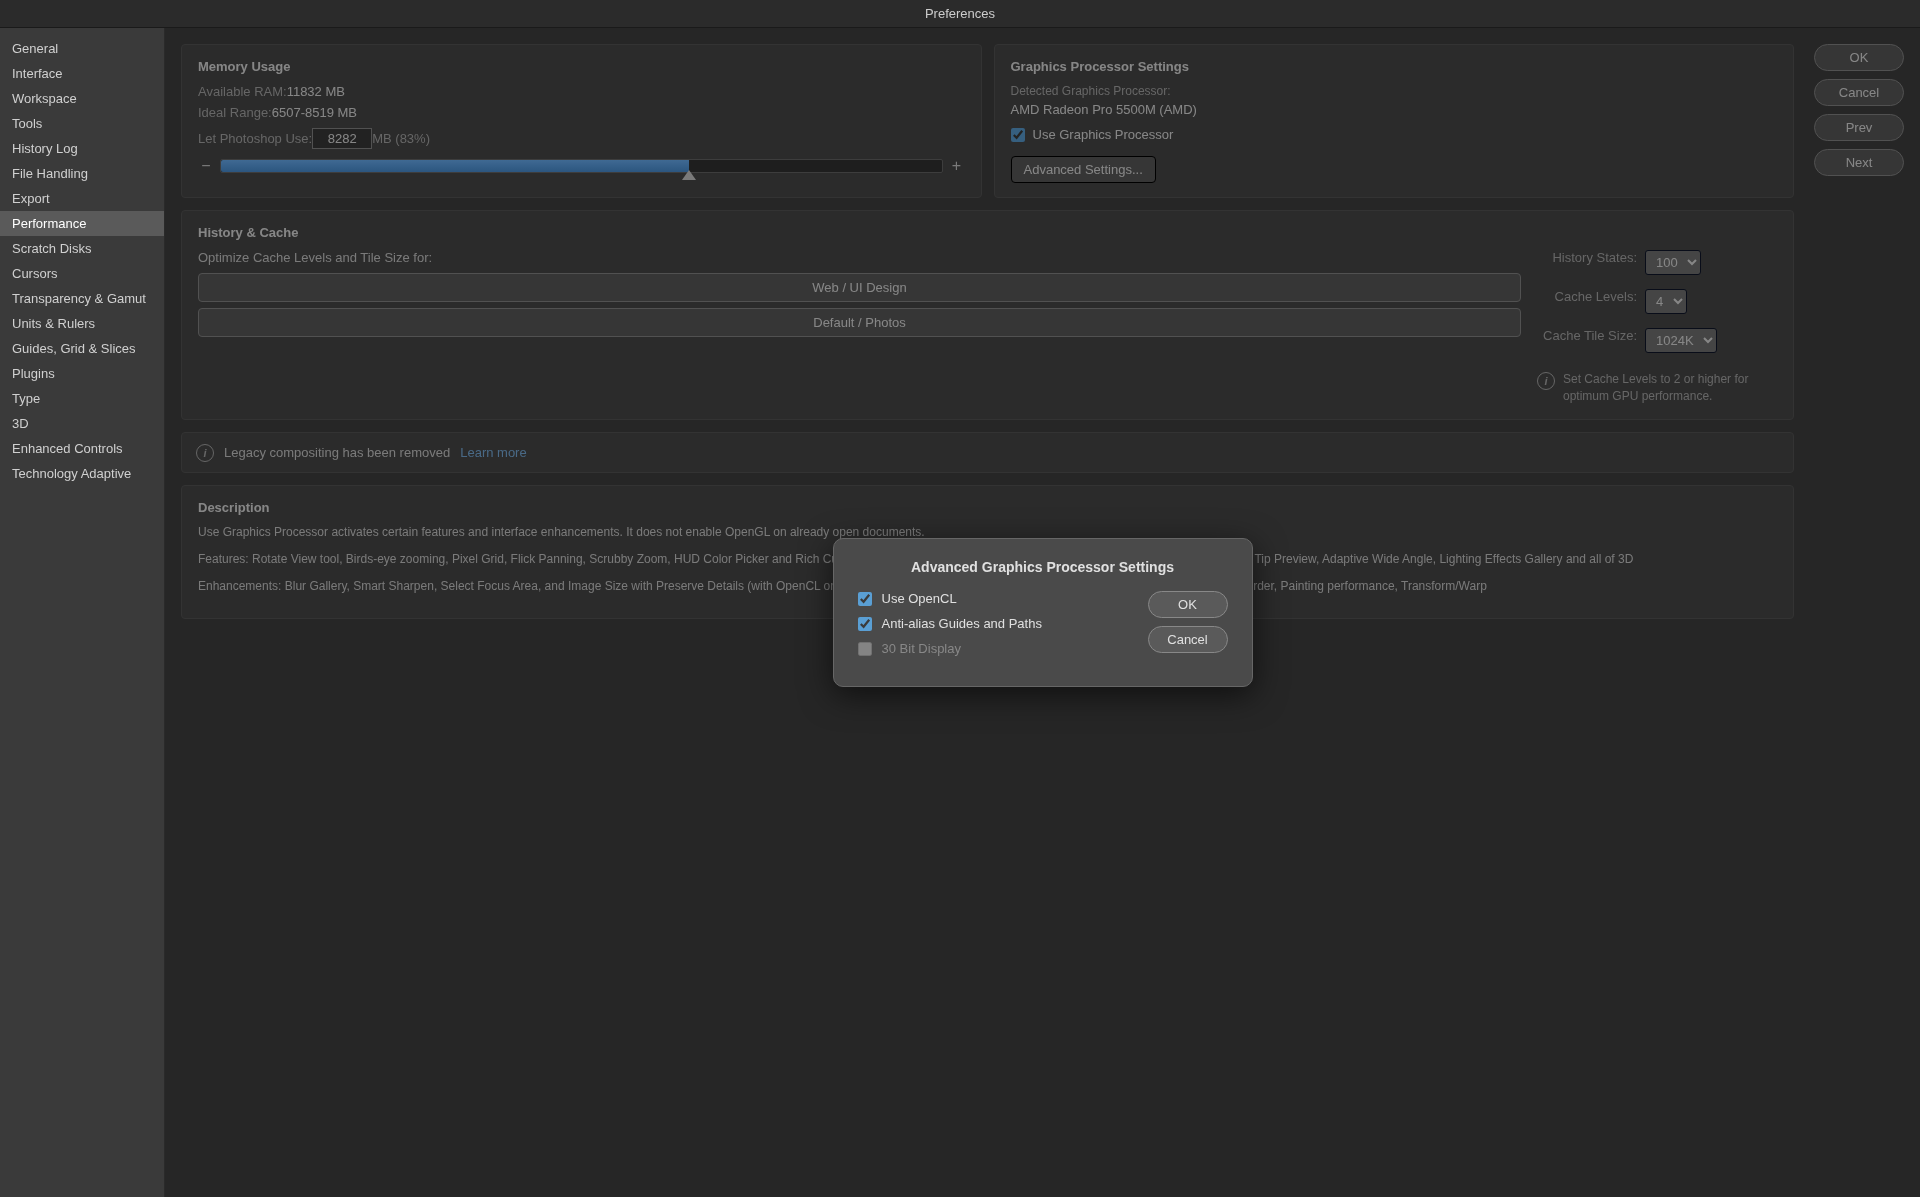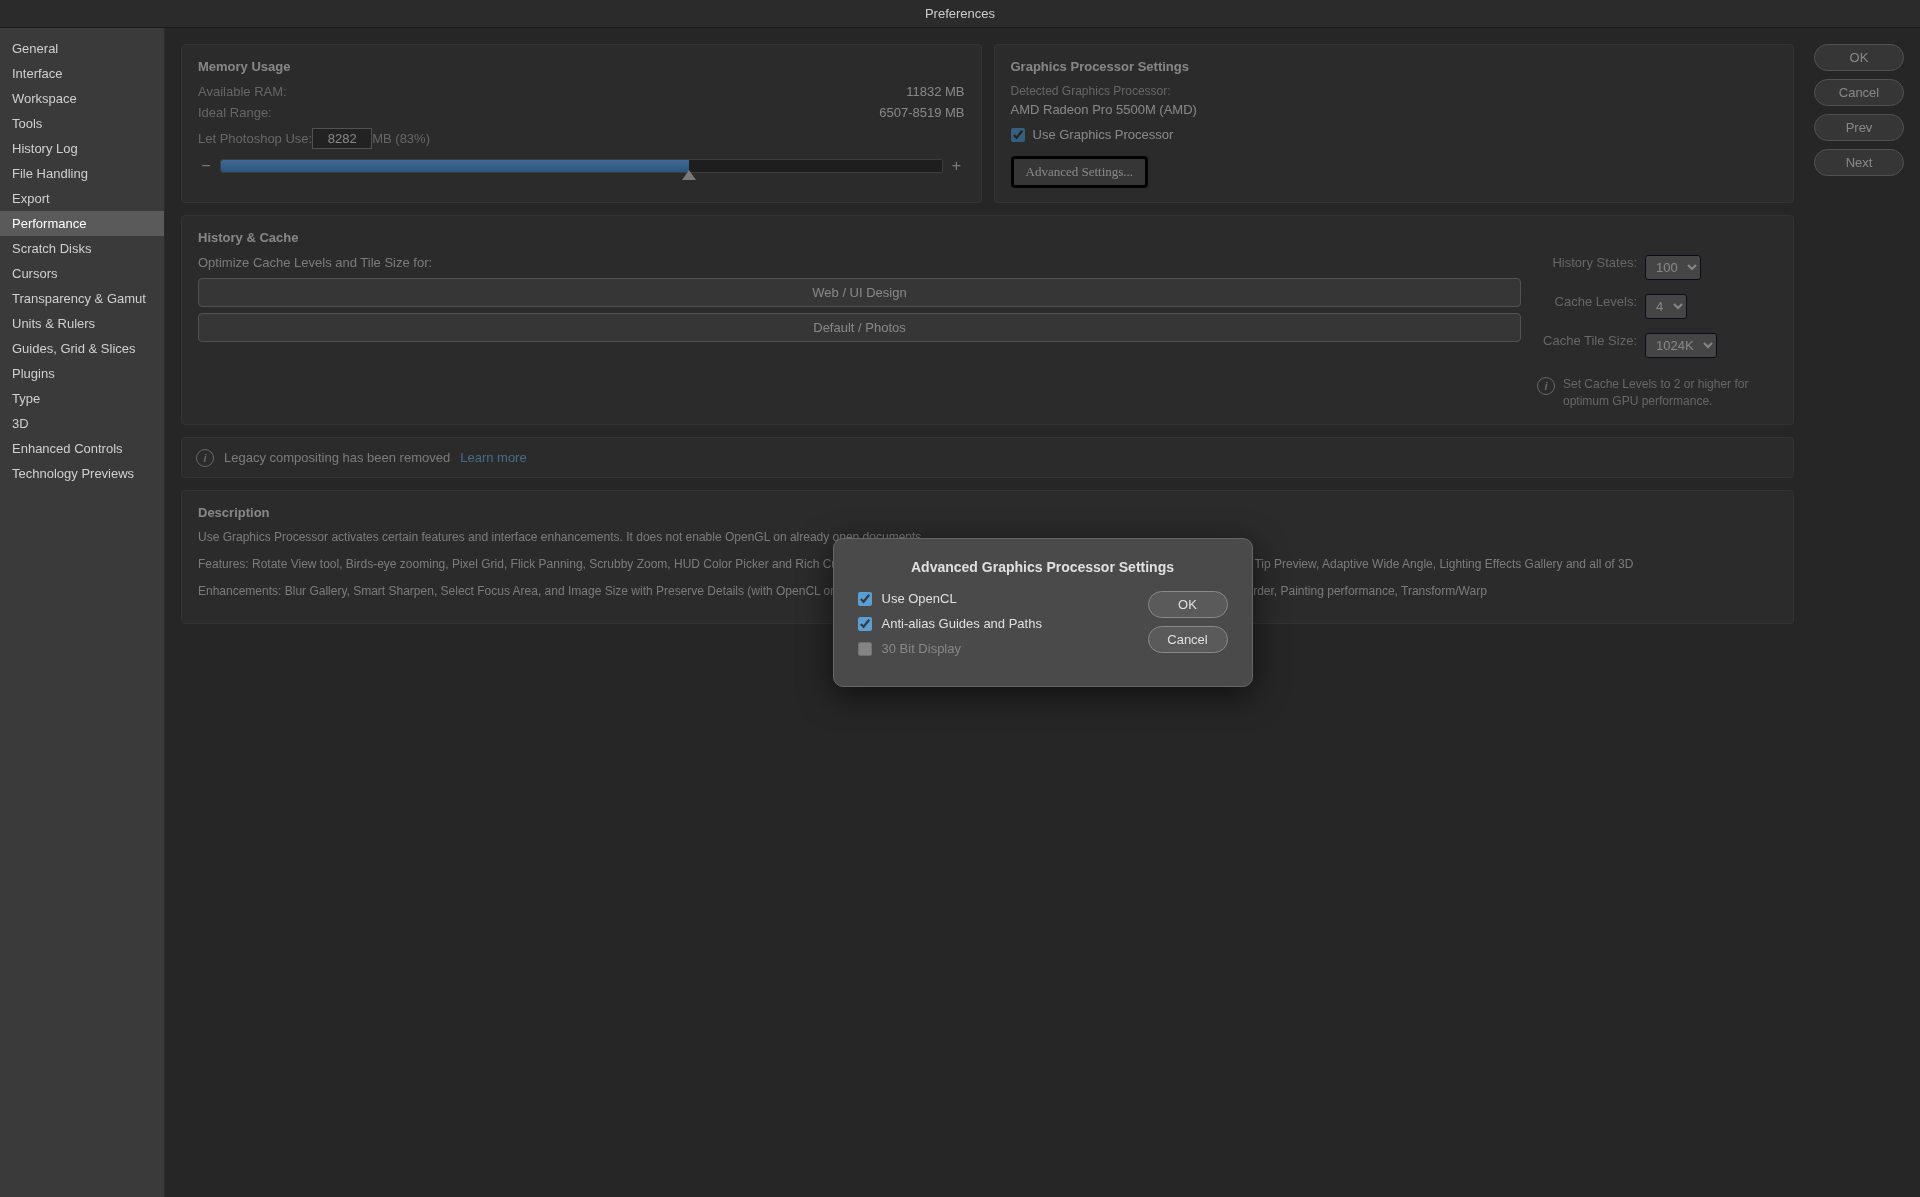--- a/index.html
+++ b/index.html
@@ -99,21 +99,20 @@
     }
     .gpu-section {
       flex: 1;
       background: #484848;
       border: 1px solid #555;
       border-radius: 4px;
       padding: 14px 16px;
     }
     .info-row {
       display: flex;
-      justify-content: space-between;
       margin-bottom: 6px;
       font-size: 13px;
       color: #ccc;
     }
     .info-label { color: #aaa; }
     .info-value { color: #e0e0e0; font-weight: 500; }
     .let-photoshop-row {
       display: flex;
       align-items: center;
       gap: 0;
@@ -179,28 +178,27 @@
     }
     .checkbox-row input[type=checkbox] {
       width: 14px;
       height: 14px;
       cursor: pointer;
       accent-color: #5a9fd4;
     }
     .checkbox-row label { font-size: 13px; color: #e0e0e0; cursor: pointer; }
     .btn-advanced {
       background: #5a5a5a;
-      border: 3px solid #000000;
+      border: 1px solid #000000;
       border-radius: 4px;
       color: #e0e0e0;
       padding: 5px 12px;
       font-size: 13px;
       cursor: pointer;
       margin-top: 6px;
-      font-family: Liberation Serif, serif;
     }
     
     .history-cache-section {
       background: #484848;
       border: 1px solid #555;
       border-radius: 4px;
       padding: 14px 16px;
       margin-bottom: 12px;
     }
     .history-cache-inner {
@@ -371,21 +369,21 @@
       <div class="sidebar-item active">Performance</div>
       <div class="sidebar-item">Scratch Disks</div>
       <div class="sidebar-item">Cursors</div>
       <div class="sidebar-item">Transparency &amp; Gamut</div>
       <div class="sidebar-item">Units &amp; Rulers</div>
       <div class="sidebar-item">Guides, Grid &amp; Slices</div>
       <div class="sidebar-item">Plugins</div>
       <div class="sidebar-item">Type</div>
       <div class="sidebar-item">3D</div>
       <div class="sidebar-item">Enhanced Controls</div>
-      <div class="sidebar-item">Technology Previews</div>
+      <div class="sidebar-item">Technology Adaptive</div>
     </div>
 
   <div class="content-area">
 
     <div class="right-buttons">
       <button class="btn-dialog">OK</button>
       <button class="btn-dialog">Cancel</button>
       <button class="btn-dialog">Prev</button>
       <button class="btn-dialog">Next</button>
     </div>

